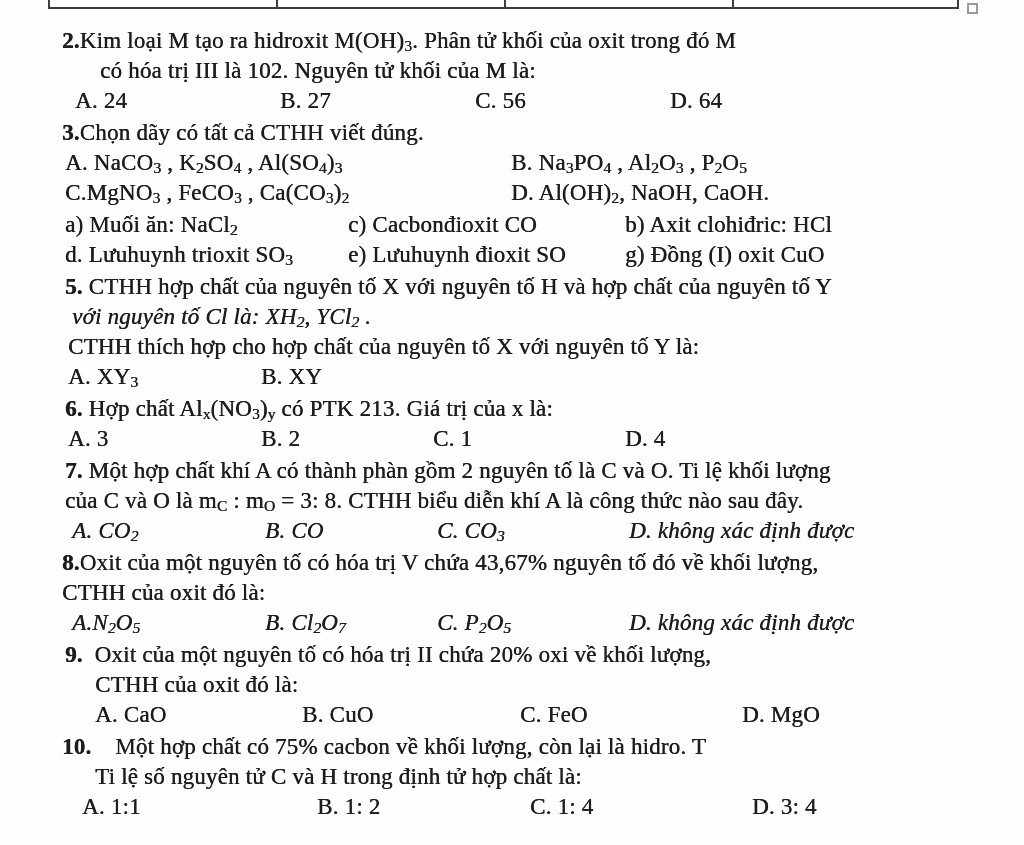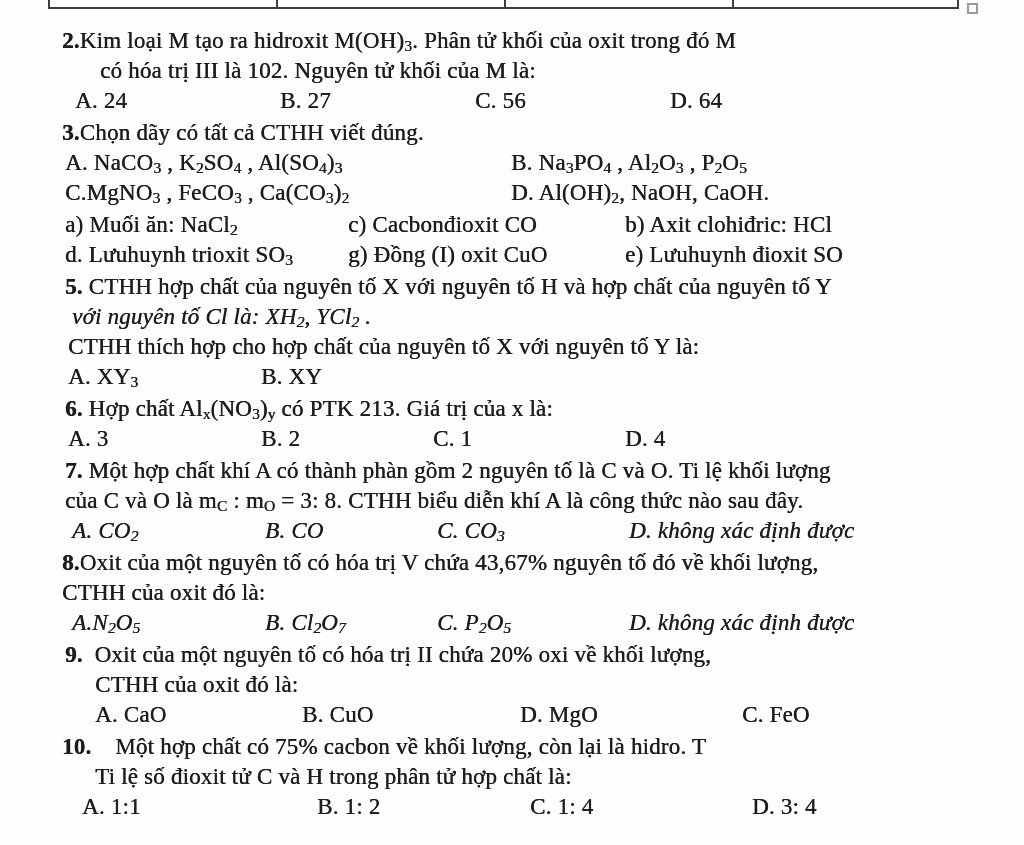--- a/index.html
+++ b/index.html
@@ -85,22 +85,22 @@
     </div>
 
     <div class="q">
       <div class="row row3 ml3">
         <span>a) Muối ăn: NaCl<sub>2</sub></span>
         <span>c) Cacbonđioxit CO</span>
         <span>b) Axit clohiđric: HCl</span>
       </div>
       <div class="row row3 ml3">
         <span>d. Lưuhuynh trioxit SO<sub>3</sub></span>
+        <span>e) Lưuhuynh đioxit SO</span>
         <span>g) Đồng (I) oxit CuO</span>
-        <span>e) Lưuhuynh đioxit SO</span>
       </div>
     </div>
 
     <div class="q">
       <div class="line ml3"><span class="qnum">5.</span><span> CTHH hợp chất của nguyên tố X với nguyên tố H và hợp chất của nguyên tố Y</span></div>
       <div class="line ml10">với nguyên tố Cl là: XH<sub>2</sub>, YCl<sub>2</sub> .</div>
       <div class="line ml6">CTHH thích hợp cho hợp chất của nguyên tố X với nguyên tố Y là:</div>
       <div class="row row4 ml6">
         <span>A. XY<sub>3</sub></span>
         <span>B. XY</span>
@@ -138,28 +138,28 @@
         <span>D. không xác định được</span>
       </div>
     </div>
 
     <div class="q">
       <div class="line ml3"><span class="qnum">9.</span><span>  Oxit của một nguyên tố có hóa trị II chứa 20% oxi về khối lượng,</span></div>
       <div class="line ml33">CTHH của oxit đó là:</div>
       <div class="row row4 narrow ml33">
         <span>A. CaO</span>
         <span>B. CuO</span>
+        <span>C. FeO</span>
         <span>D. MgO</span>
-        <span>C. FeO</span>
       </div>
     </div>
 
     <div class="q">
       <div class="line"><span class="qnum">10.</span><span>    Một hợp chất có 75% cacbon về khối lượng, còn lại là hidro. T</span></div>
-      <div class="line ml33">Ti lệ số đioxit tử C và H trong phân tử hợp chất là:</div>
+      <div class="line ml33">Ti lệ số nguyên tử C và H trong định tử hợp chất là:</div>
       <div class="row row4 q10c ml20">
         <span>A. 1:1</span>
         <span>B. 1: 2</span>
         <span>C. 1: 4</span>
         <span>D. 3: 4</span>
       </div>
     </div>
 
   </div>
 </div>

